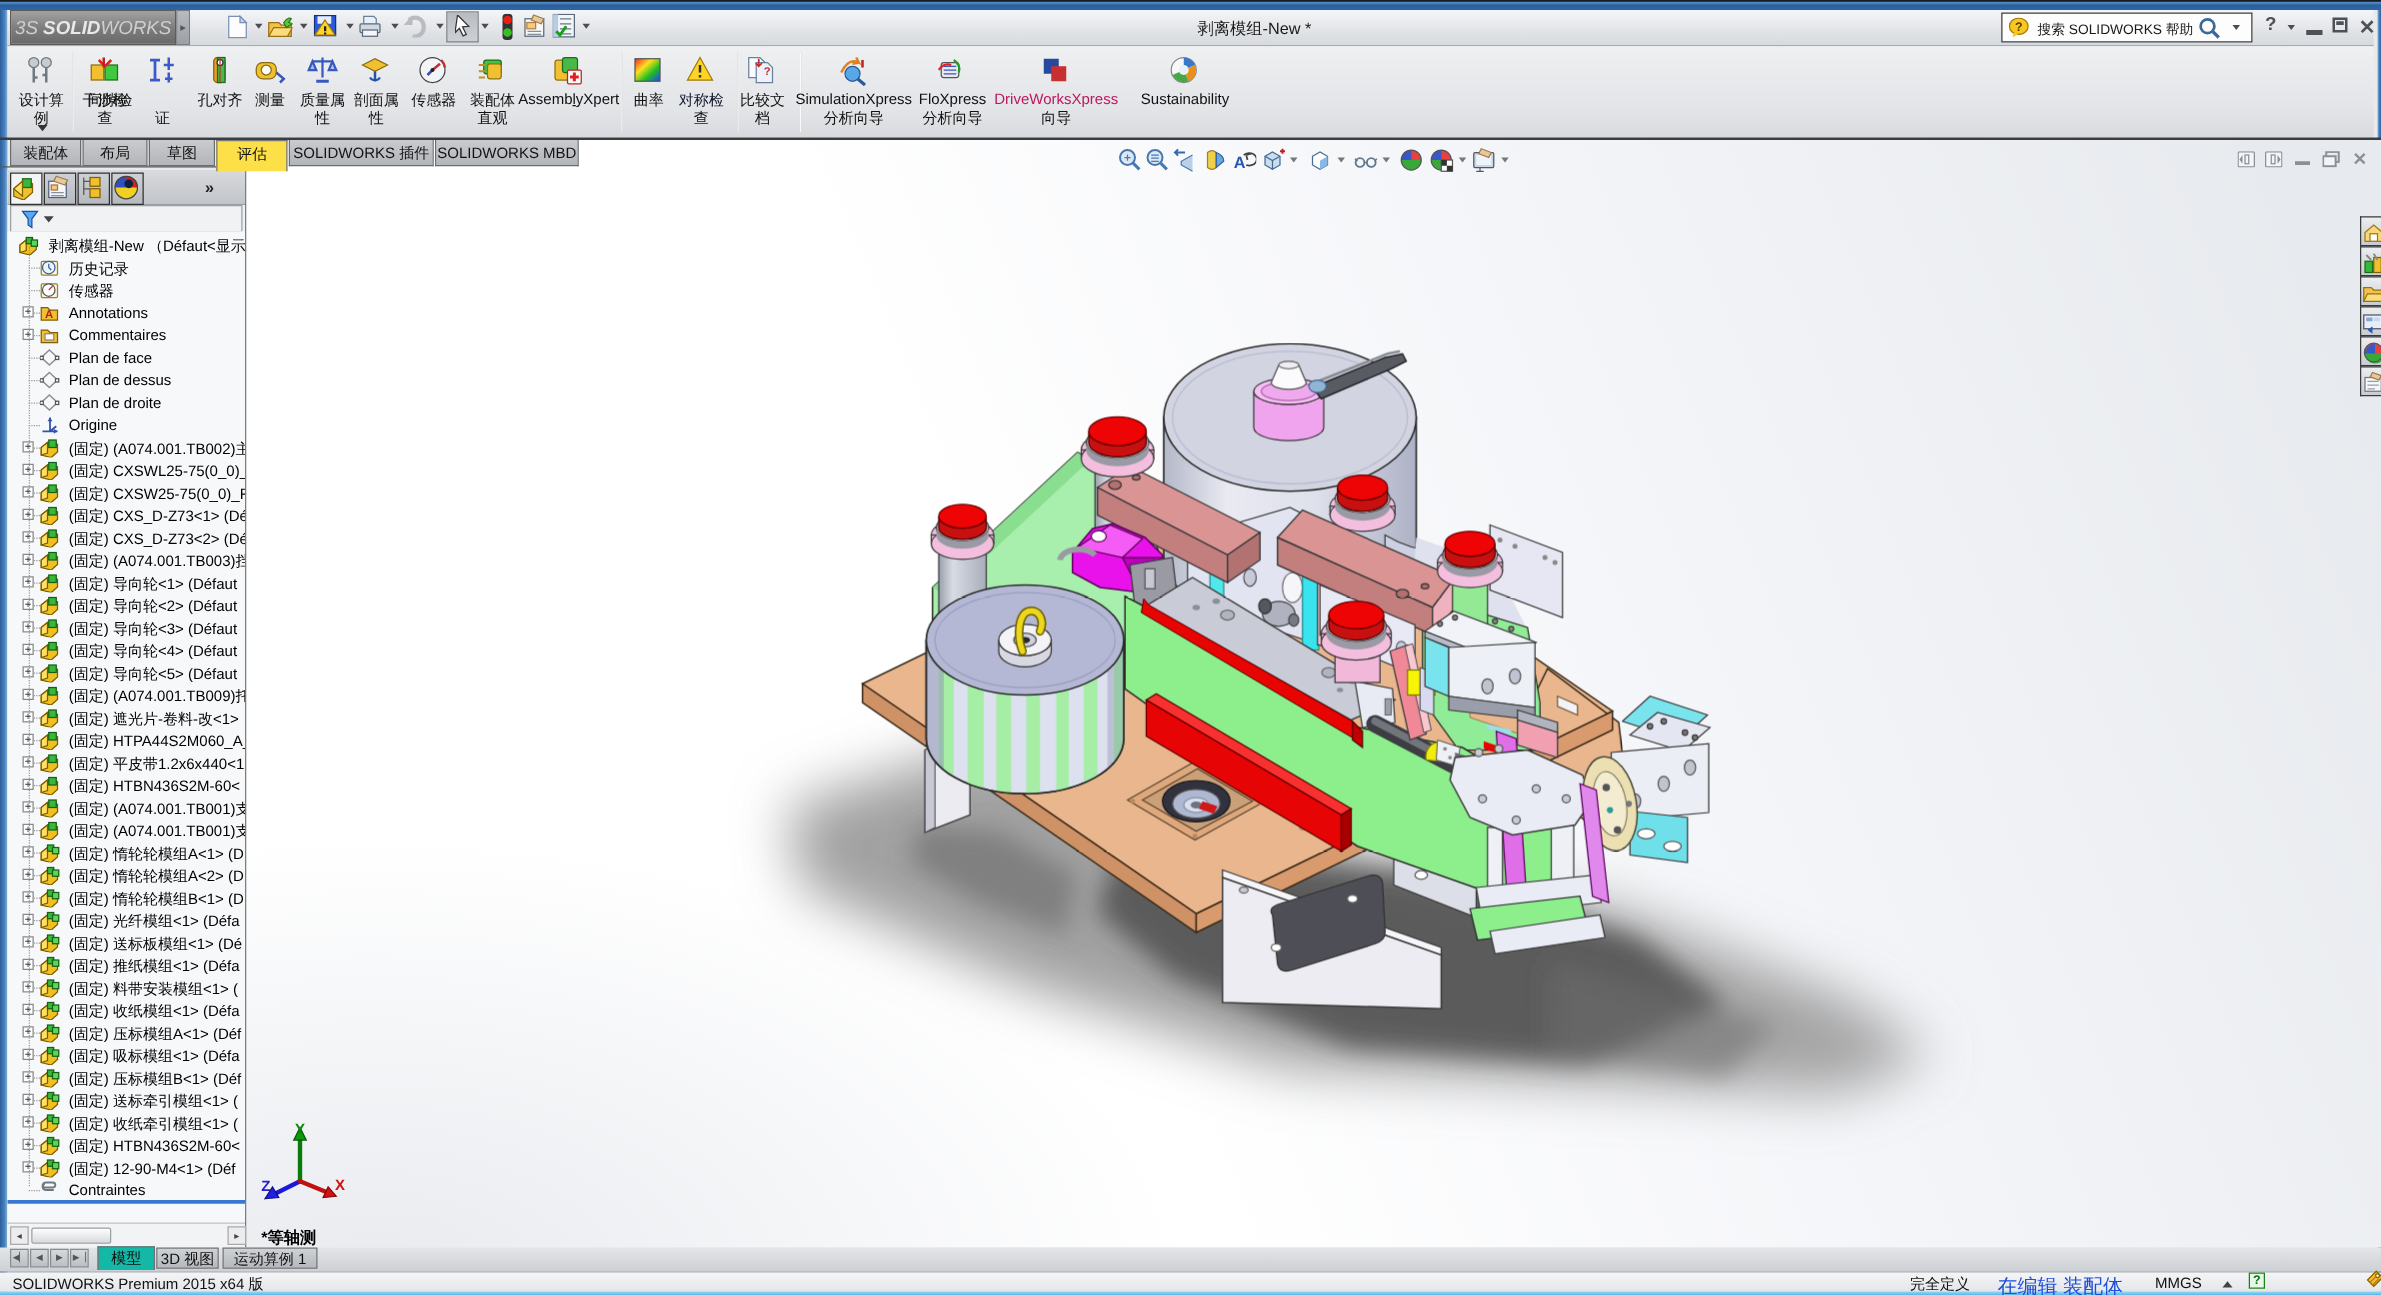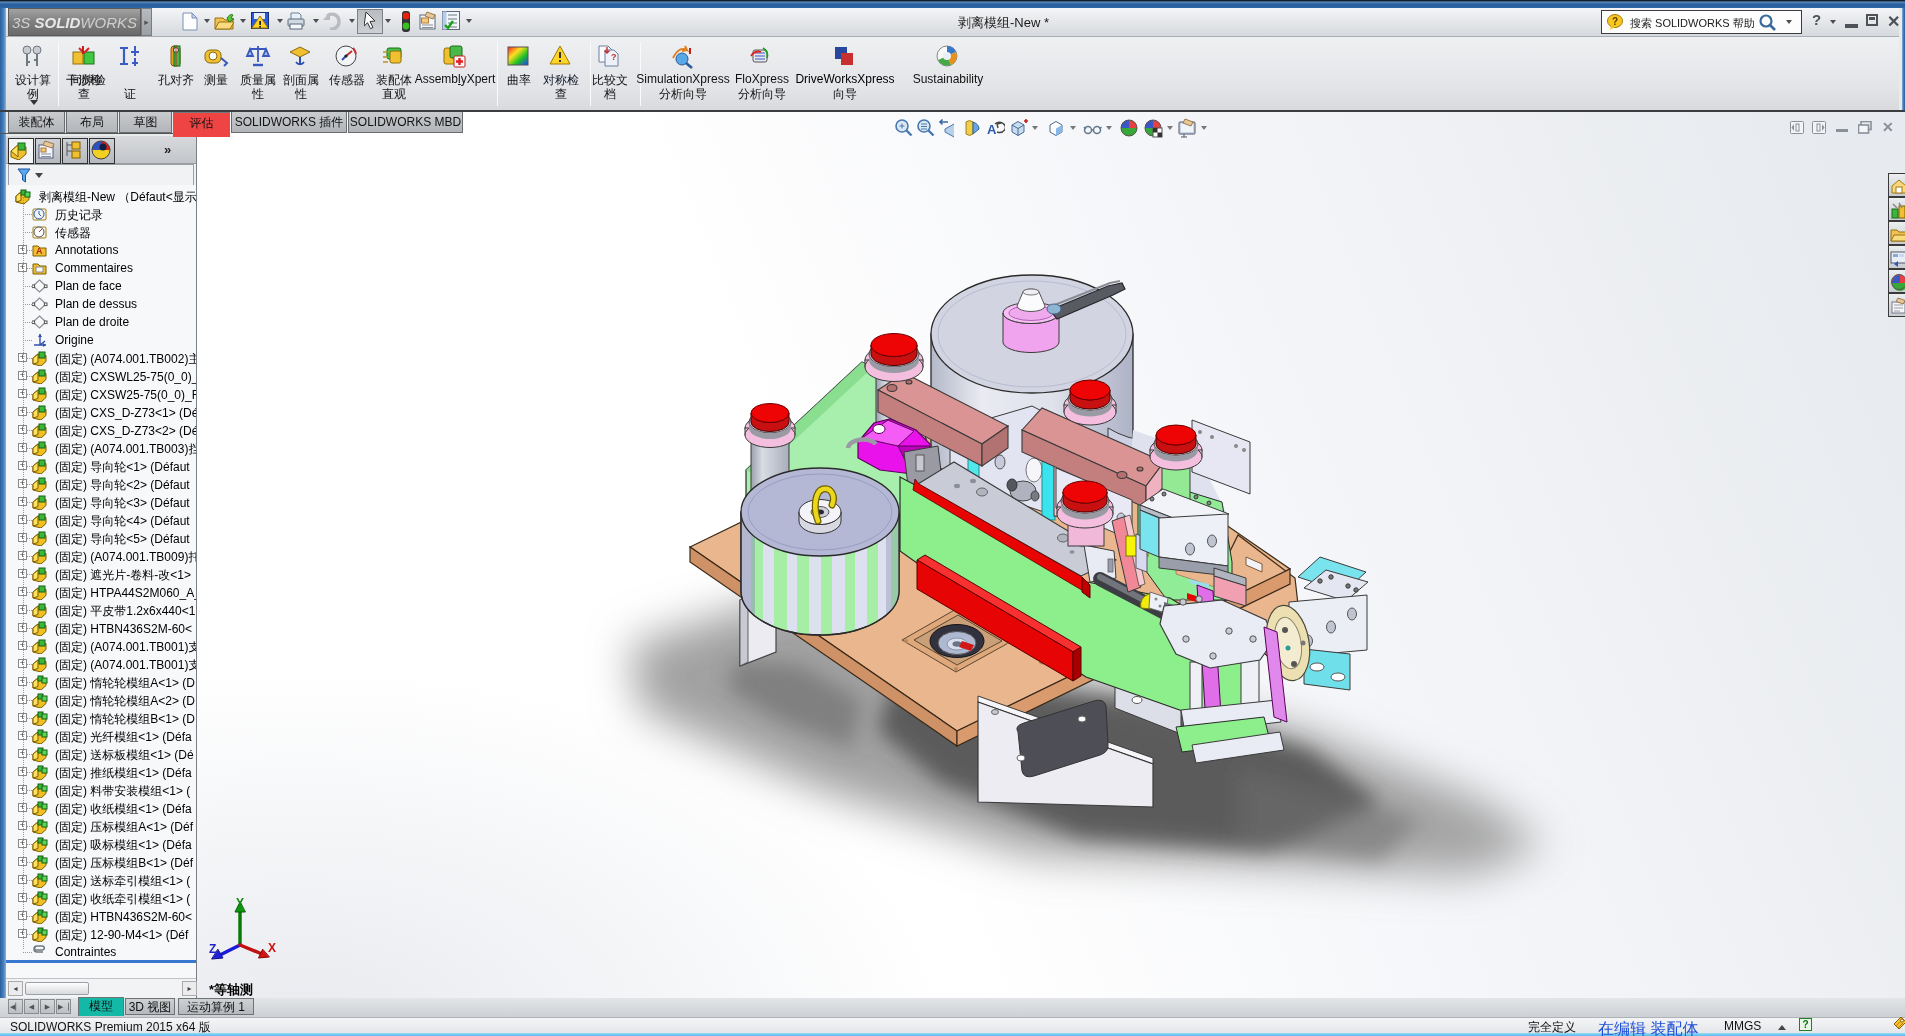--- a/index.html
+++ b/index.html
@@ -17,21 +17,21 @@
 .ttl{top:14px;font-size:13px;color:#1a1a1a}
 
 #searchbox{left:1601px;top:10px;width:201px;height:24px;background:#fdfdfd;border:1px solid #3c3c40;font-size:12px;color:#222}
 .winbtn{top:13px;font-size:13px;color:#4c5258;font-weight:bold}
 
 #ribbon{left:6px;top:37px;width:1893px;height:73px;background:linear-gradient(#eff0f2,#e2e4e7 70%,#d8dadd)}
 .vsep{position:absolute;width:1px;background:#b0b4b8;border-right:1px solid #fafafa}
 #ribbonline{left:0px;top:110px;width:1905px;height:2px;background:#3a3d40}
 
 .ctab{position:absolute;z-index:40;top:112px;height:21px;background:linear-gradient(#c9cbce,#b2b5b9);border:1px solid #6a6d70;border-top:none;color:#131313;font-size:12px;text-align:center;line-height:20px}
-.ctab.act{background:#ef4444;border:1px solid #77797c;border-bottom:none;height:25px;z-index:5}
+.ctab.act{background:#fde047;border:1px solid #77797c;border-bottom:none;height:25px;z-index:5}
 #tabline{left:0px;top:133px;width:174px;height:1px;background:#555}
 
 #lpanel{left:6px;top:136px;width:191px;height:862px;background:#eef1f4;border-right:1px solid #7b7e82}
 #ptabs{position:absolute;left:0;top:0;width:190px;height:28px;background:linear-gradient(#d8dadd,#c2c5c9);border-bottom:1px solid #9a9da1}
 .ptab{position:absolute;top:2px;width:26px;height:26px;border:1px solid #303030;background:linear-gradient(#cdd0d4,#b6b9bd)}
 .ptab.act{background:#f2f4f6}
 #pfilter{position:absolute;left:2px;top:28px;width:186px;height:22px;background:#f0f2f4;border:1px solid #9aa0a6}
 #ptree{position:absolute;left:0;top:49px;width:190px;height:824px;background:#f6f8fa;font-size:12px;color:#000;overflow:hidden}
 .trow{position:absolute;left:0;width:190px;height:18px;white-space:nowrap}
 .trow .tx{position:absolute;top:2px;font-size:12px}
@@ -244,21 +244,21 @@
     <path d="M6 9 h10 m-10 3 h10 m-10 3 h10" stroke="#3858b8"></path>
     <path d="M14 4 q6 4 4 10" stroke="#20a020" stroke-width="1.8" fill="none"></path>
     <path d="M2 12 q4 -6 10 -4" stroke="#e02020" stroke-width="1.8" fill="none"></path>
   </svg>
 <div class="abs" style="left:762px;top:72px;width:120px;margin-left:-60px;text-align:center;font-size:12px;color:#111">FloXpress</div>
 <div class="abs" style="left:762px;top:86px;width:120px;margin-left:-60px;text-align:center;font-size:12px;color:#111">分析向导</div>
 <svg class="abs" style="left:832px;top:44px" width="26" height="26" viewBox="0 0 26 26">
     <rect x="3" y="3" width="12" height="12" fill="#2848a0"></rect>
     <rect x="9" y="9" width="12" height="12" fill="#c83030"></rect>
   </svg>
-<div class="abs" style="left:845px;top:72px;width:120px;margin-left:-60px;text-align:center;font-size:12px;color:#000000">DriveWorksXpress</div>
+<div class="abs" style="left:845px;top:72px;width:120px;margin-left:-60px;text-align:center;font-size:12px;color:#be185d">DriveWorksXpress</div>
 <div class="abs" style="left:845px;top:86px;width:120px;margin-left:-60px;text-align:center;font-size:12px;color:#111">向导</div>
 <svg class="abs" style="left:935px;top:44px" width="26" height="26" viewBox="0 0 26 26">
     <circle cx="12" cy="12" r="10" fill="#f8f8f8" stroke="#888"></circle>
     <path d="M12 2 a10 10 0 0 1 9 6 l-9 4 z" fill="#3878c8"></path>
     <path d="M21 8 a10 10 0 0 1 -5 13 l-4 -9 z" fill="#e89018"></path>
     <path d="M16 21 a10 10 0 0 1 -13 -5 l9 -4 z" fill="#48a848"></path>
     <circle cx="12" cy="12" r="4" fill="#e8f0f8"></circle>
   </svg>
 <div class="abs" style="left:948px;top:72px;width:120px;margin-left:-60px;text-align:center;font-size:12px;color:#111">Sustainability</div>
 <div class="abs" id="ribbonline"></div>

